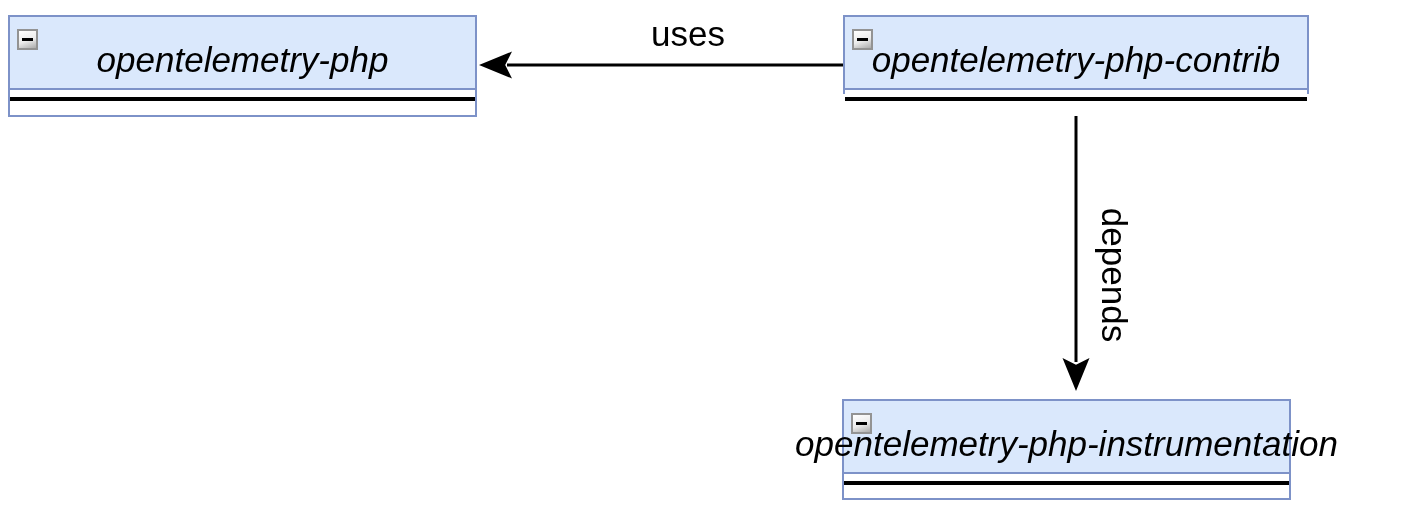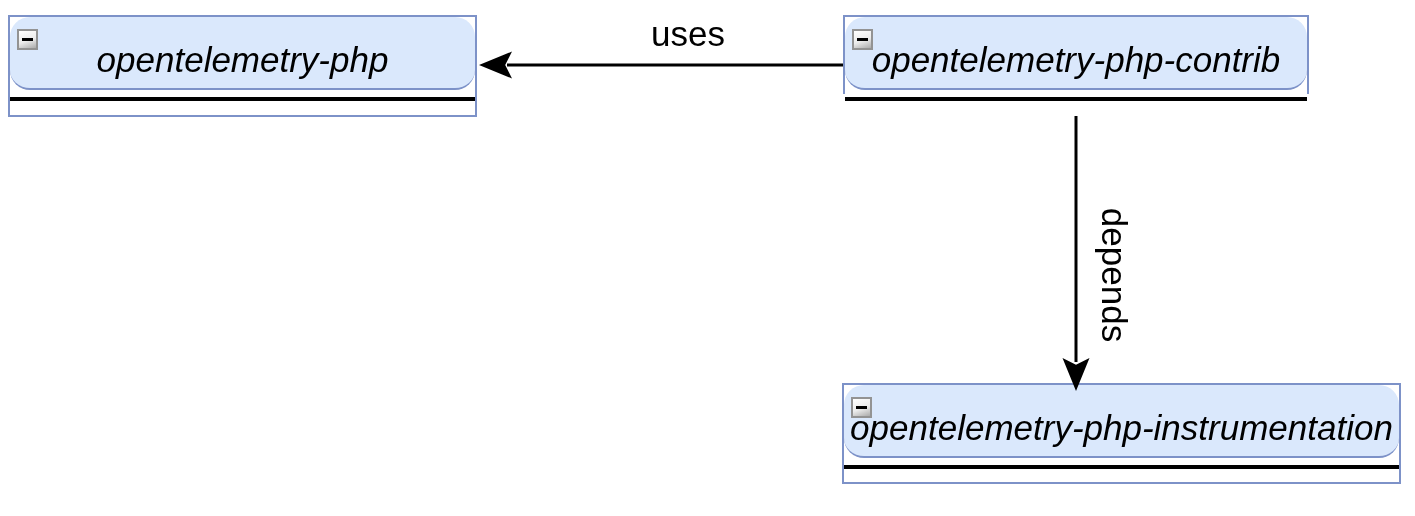--- a/index.html
+++ b/index.html
@@ -23,21 +23,20 @@
   }
   .node-header {
     position: relative;
     height: 73px;
     background: #dae8fc;
     border-bottom: 2px solid #7d92c8;
     display: flex;
     align-items: center;
     justify-content: center;
     box-sizing: border-box;
-    border-radius: 20px;
   }
   .node-title {
     font-style: italic;
     font-size: 35px;
     color: #000000;
     padding-top: 14px;
     white-space: nowrap;
   }
   .node-body {
     position: relative;
@@ -126,21 +125,21 @@
       <span class="minus-bar"></span>
     </span>
     <div class="node-header">
       <span class="node-title">opentelemetry-php-contrib</span>
     </div>
     <div class="node-body">
       <div class="divider-line"></div>
     </div>
   </div>
 
-  <div class="node" style="left:842px; top:383px; width:559px; height:101px;">
+  <div class="node" style="left:842px; top:399px; width:449px; height:101px;">
     <span class="collapse-btn">
       <span class="minus-bar"></span>
     </span>
     <div class="node-header">
       <span class="node-title">opentelemetry-php-instrumentation</span>
     </div>
     <div class="node-body">
       <div class="divider-line"></div>
     </div>
   </div>

